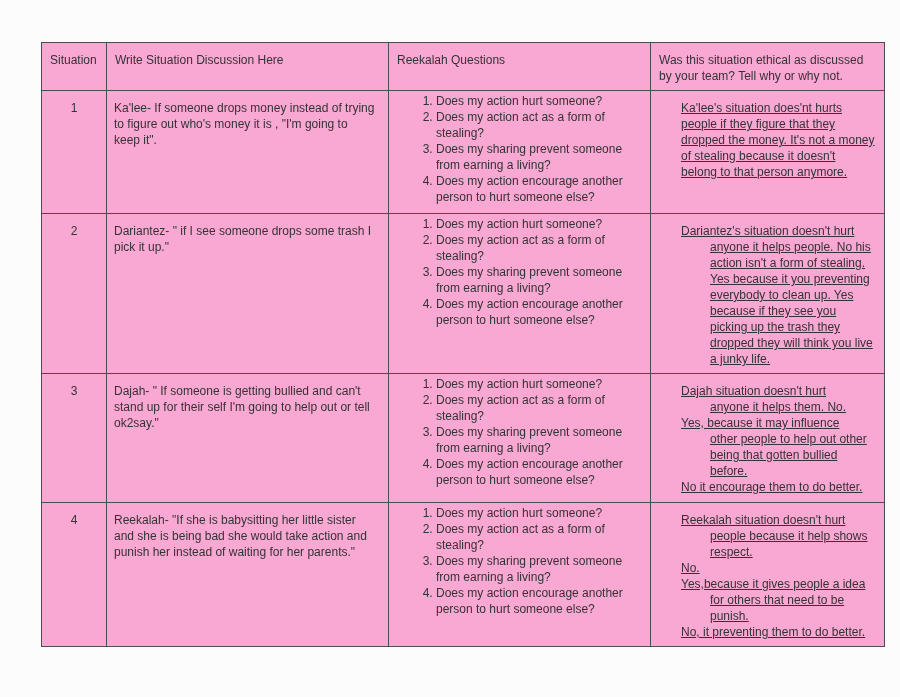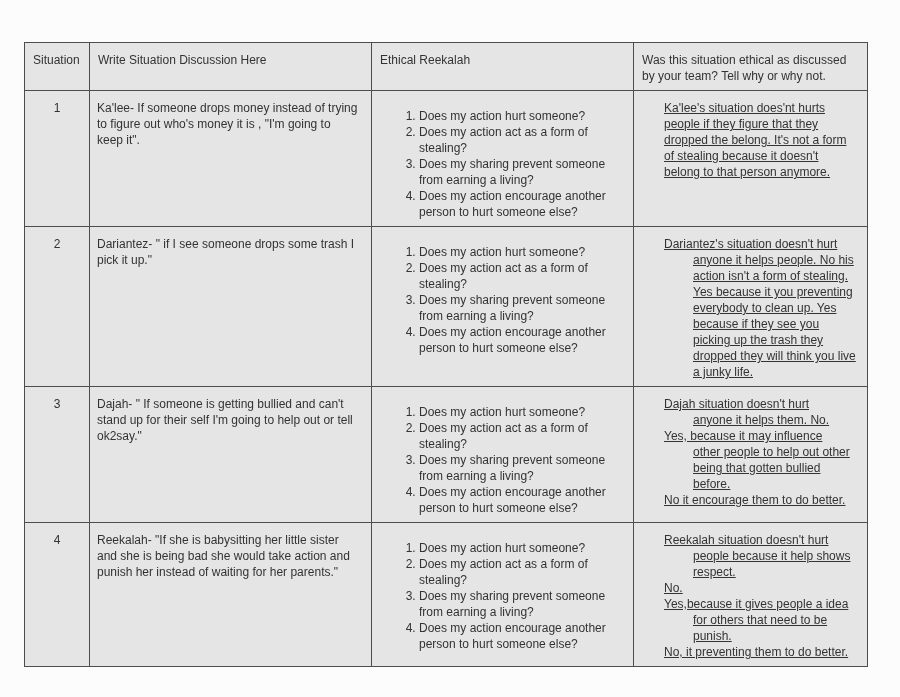--- a/index.html
+++ b/index.html
@@ -12,26 +12,26 @@
     color: #333;
   }
   .page {
     position: relative;
     width: 900px;
     height: 697px;
     overflow: hidden;
   }
   table.worksheet {
     position: absolute;
-    left: 24px;
+    left: 41px;
     top: 42px;
     width: 843px;
     border-collapse: collapse;
     table-layout: fixed;
-    background: #e5e5e5;
+    background: #f9a8d4;
   }
   table.worksheet, table.worksheet td, table.worksheet th {
     border: 1px solid #4d4d4d;
   }
   table.worksheet { border: 1.5px solid #404040; }
   th, td {
     vertical-align: top;
     font-size: 12px;
     line-height: 16px;
     font-weight: normal;
@@ -47,21 +47,21 @@
     padding: 9px 6px 0 8px;
   }
   td.c-num {
     text-align: center;
     padding-top: 9px;
   }
   td.c-disc {
     padding: 9px 12px 6px 7px;
   }
   td.c-q {
-    padding: 17px 6px 6px 0;
+    padding: 2px 6px 6px 0;
   }
   td.c-q ol {
     margin: 0;
     padding: 0 0 0 47px;
   }
   td.c-q ol li {
     padding: 0;
     margin: 0;
   }
   td.c-ans {
@@ -83,40 +83,40 @@
     <colgroup>
       <col style="width:65px">
       <col style="width:282px">
       <col style="width:262px">
       <col style="width:234px">
     </colgroup>
     <thead>
       <tr class="hdr">
         <th class="h-num">Situation</th>
         <th class="h-disc">Write Situation Discussion Here</th>
-        <th class="h-q">Ethical Reekalah</th>
+        <th class="h-q">Reekalah Questions</th>
         <th class="h-ans">Was this situation ethical as discussed by your team? Tell why or why not.</th>
       </tr>
     </thead>
     <tbody>
       <tr class="row-1">
         <td class="c-num">1</td>
         <td class="c-disc">Ka'lee- If someone drops money instead of trying to figure out who's money it is , "I'm going to keep it".</td>
         <td class="c-q">
           <ol>
               <li>Does my action hurt someone?</li>
               <li>Does my action act as a form of stealing?</li>
               <li>Does my sharing prevent someone from earning a living?</li>
               <li>Does my action encourage another person to hurt someone else?</li>
             </ol>
         </td>
         <td class="c-ans">
             <div class="ans-line">Ka'lee's situation does'nt hurts</div>
             <div class="ans-line">people if they figure that they</div>
-            <div class="ans-line">dropped the belong. It's not a form</div>
+            <div class="ans-line">dropped the money. It's not a money</div>
             <div class="ans-line">of stealing because it doesn't</div>
             <div class="ans-line">belong to that person anymore.</div>
           </td>
       </tr>
       <tr class="row-2">
         <td class="c-num">2</td>
         <td class="c-disc">Dariantez- " if I see someone drops some trash I pick it up."</td>
         <td class="c-q">
           <ol>
               <li>Does my action hurt someone?</li>

